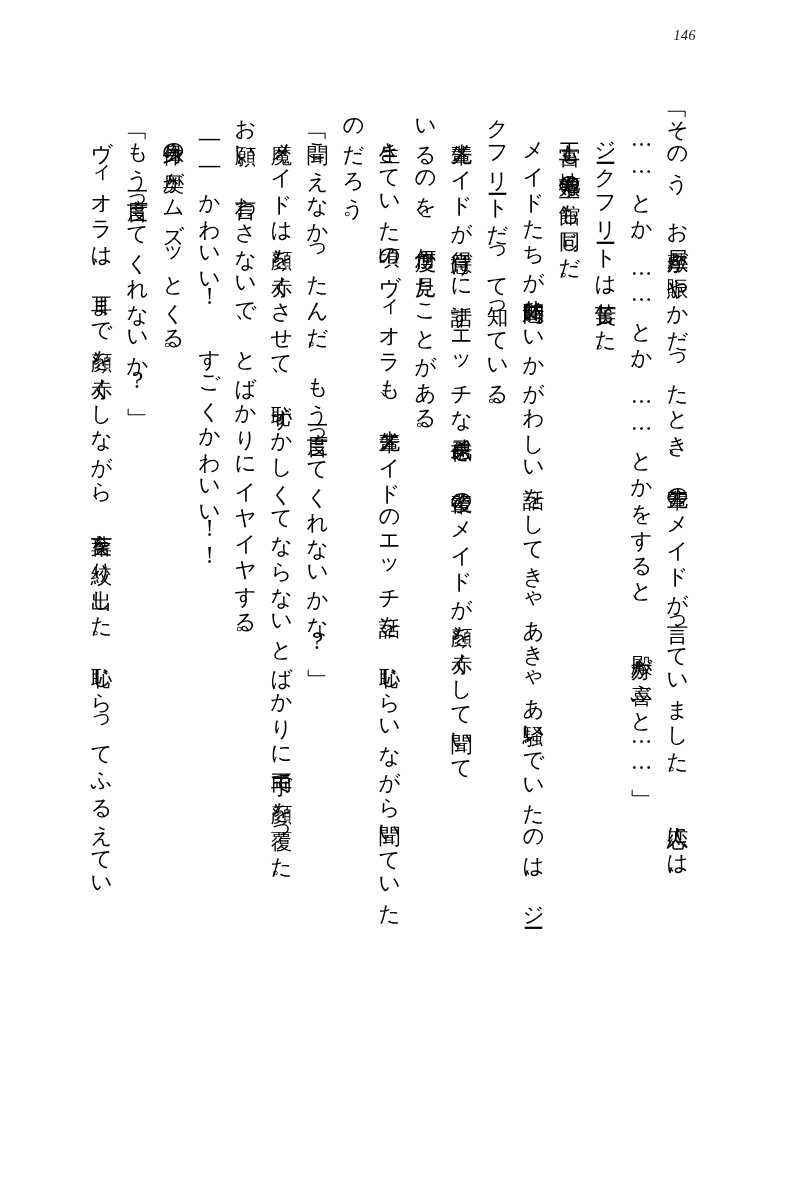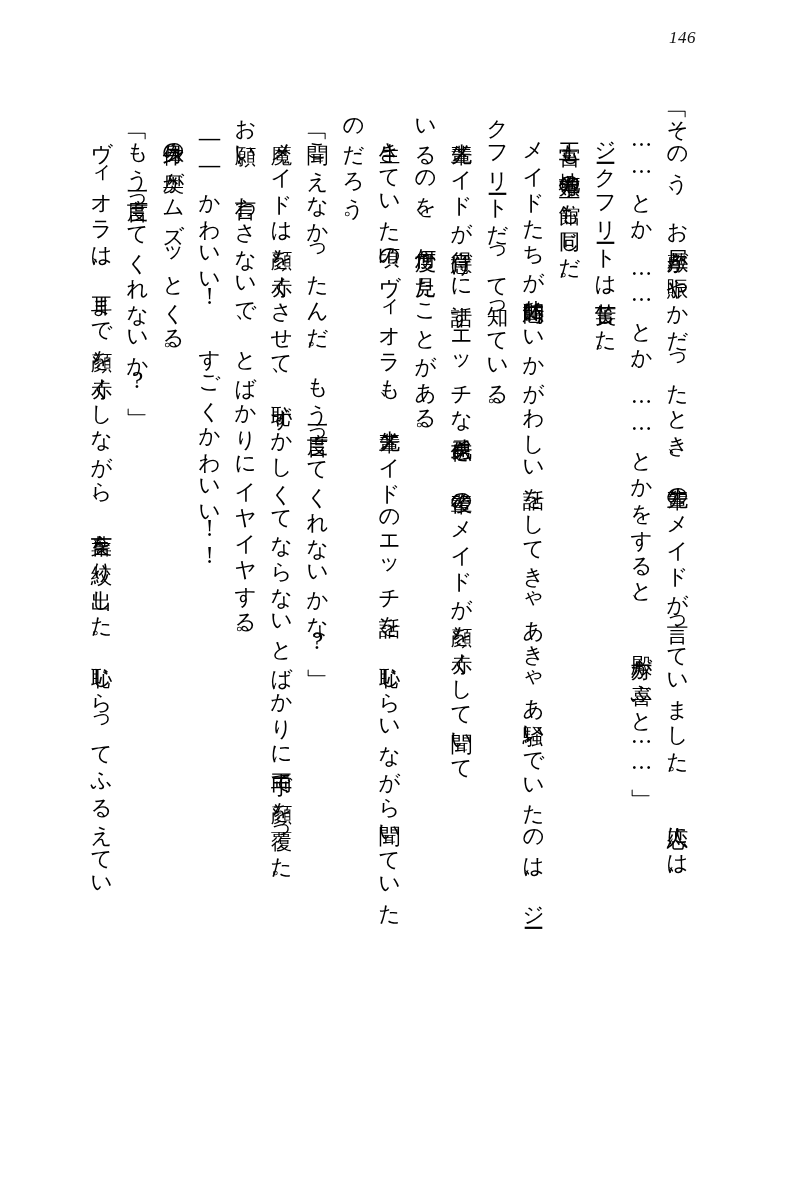--- a/index.html
+++ b/index.html
@@ -20,21 +20,21 @@
     height: 1200px;
     box-sizing: border-box;
     background: #ffffff;
   }
   .page-number {
     position: absolute;
     top: 28px;
     right: 96px;
     font-family: "Liberation Serif", "DejaVu Serif", serif;
     font-style: italic;
-    font-size: 17px;
+    font-size: 14px;
     letter-spacing: 0.5px;
     color: #111;
   }
   .text-block {
     position: absolute;
     top: 104px;
     left: 40px;
     right: 104px;
     height: 1060px;
     display: flex;

